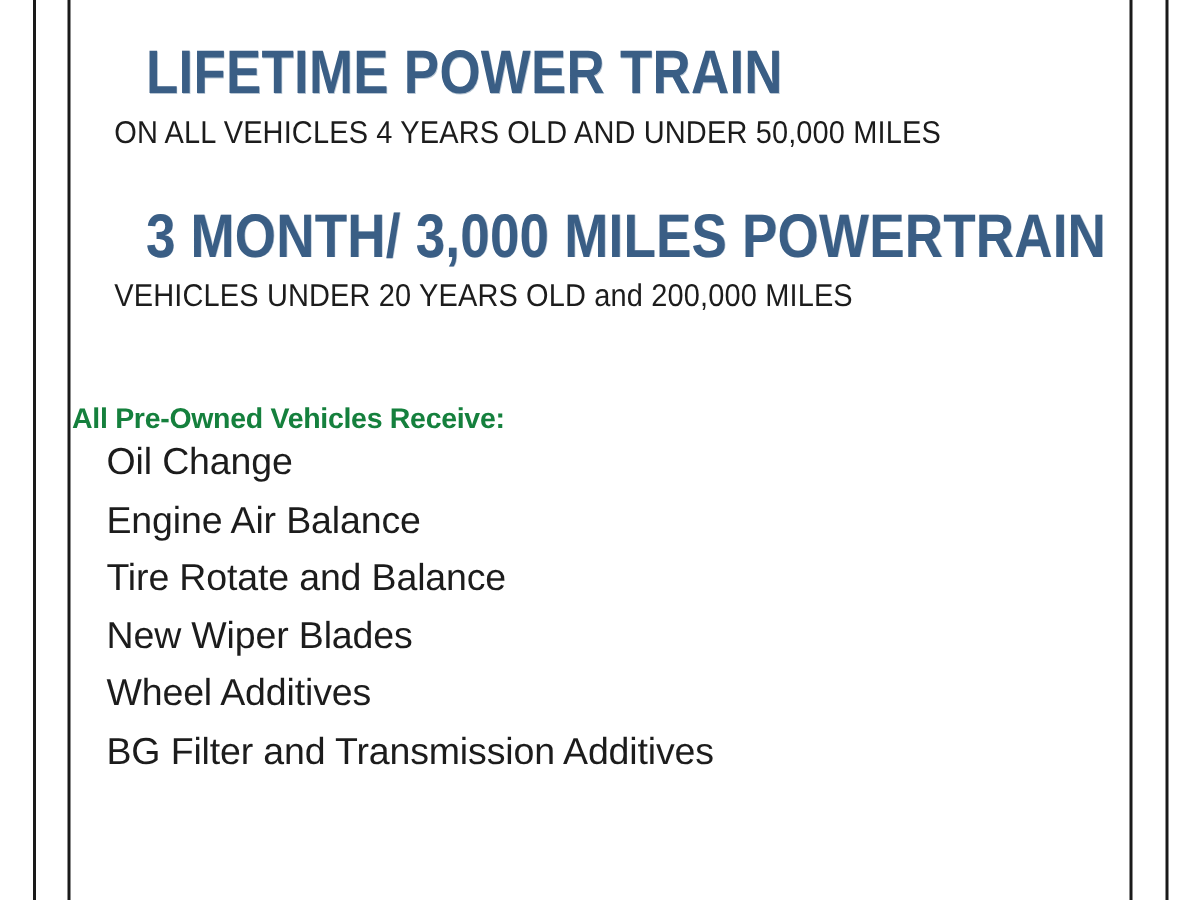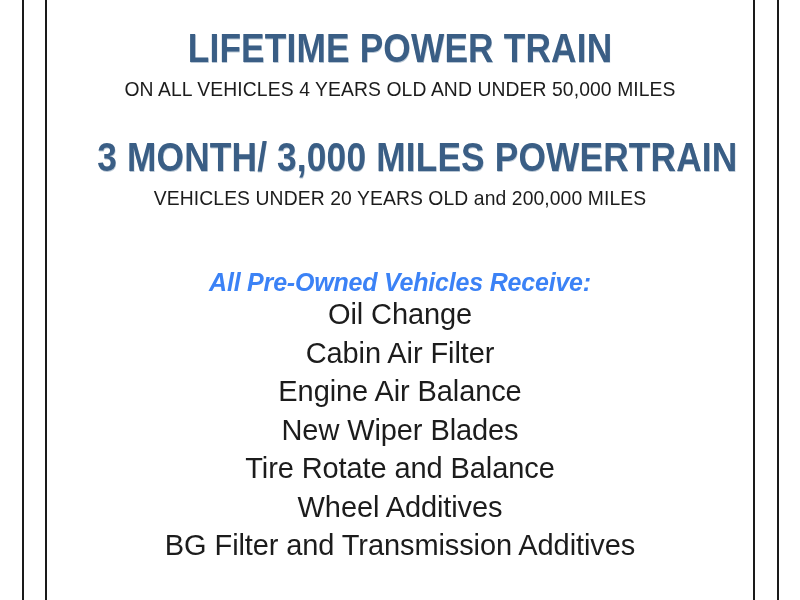--- a/index.html
+++ b/index.html
@@ -35,21 +35,20 @@
   .rule-left-inner  { left: 45px; }
   .rule-right-inner { left: 753px; }
   .rule-right-outer { left: 777px; }
 
   
   .content {
     position: absolute;
     left: 48px;
     right: 48px;
     top: 0;
-    text-align: center;
   }
 
   .headline {
     color: #3a5e85;
     font-family: "Liberation Sans Narrow", "Liberation Sans", sans-serif;
     font-weight: bold;
     font-size: 41px;
     line-height: 1.0;
     letter-spacing: 0.2px;
     transform: scaleX(0.86);
@@ -70,41 +69,41 @@
     transform: scaleX(0.92);
     transform-origin: center center;
     white-space: nowrap;
     margin-top: 8px;
   }
 
   .gap-between-blocks { height: 36px; }
   .gap-before-list    { height: 60px; }
 
   .list-heading {
-    color: #3b82f6;
+    color: #15803d;
     font-weight: bold;
-    font-size: 25px;
+    font-size: 19px;
     line-height: 1.0;
     letter-spacing: -0.2px;
     white-space: nowrap;
-    font-style: italic;
   }
 
   .service-list {
     list-style: none;
     margin: 0;
     padding: 0;
   }
   .service-item {
     color: #1c1c1c;
     font-weight: normal;
-    font-size: 29px;
+    font-size: 25px;
     line-height: 38.5px;
     letter-spacing: -0.1px;
     white-space: nowrap;
+    padding-left: 23px;
   }
 </style>
 </head>
 <body>
 
 <div class="flyer">
 
   <div class="rule rule-left-outer"></div>
   <div class="rule rule-left-inner"></div>
   <div class="rule rule-right-inner"></div>
@@ -119,22 +118,21 @@
 
     <div class="headline headline-2">3 MONTH/ 3,000 MILES POWERTRAIN</div>
     <div class="subhead">VEHICLES UNDER 20 YEARS OLD and 200,000 MILES</div>
 
     <div class="gap-before-list"></div>
 
     <div class="list-heading">All Pre-Owned Vehicles Receive:</div>
 
     <ul class="service-list">
       <li class="service-item">Oil Change</li>
-      <li class="service-item">Cabin Air Filter</li>
       <li class="service-item">Engine Air Balance</li>
+      <li class="service-item">Tire Rotate and Balance</li>
       <li class="service-item">New Wiper Blades</li>
-      <li class="service-item">Tire Rotate and Balance</li>
       <li class="service-item">Wheel Additives</li>
       <li class="service-item">BG Filter and Transmission Additives</li>
     </ul>
 
   </div>
 </div>
 
 </body></html>

